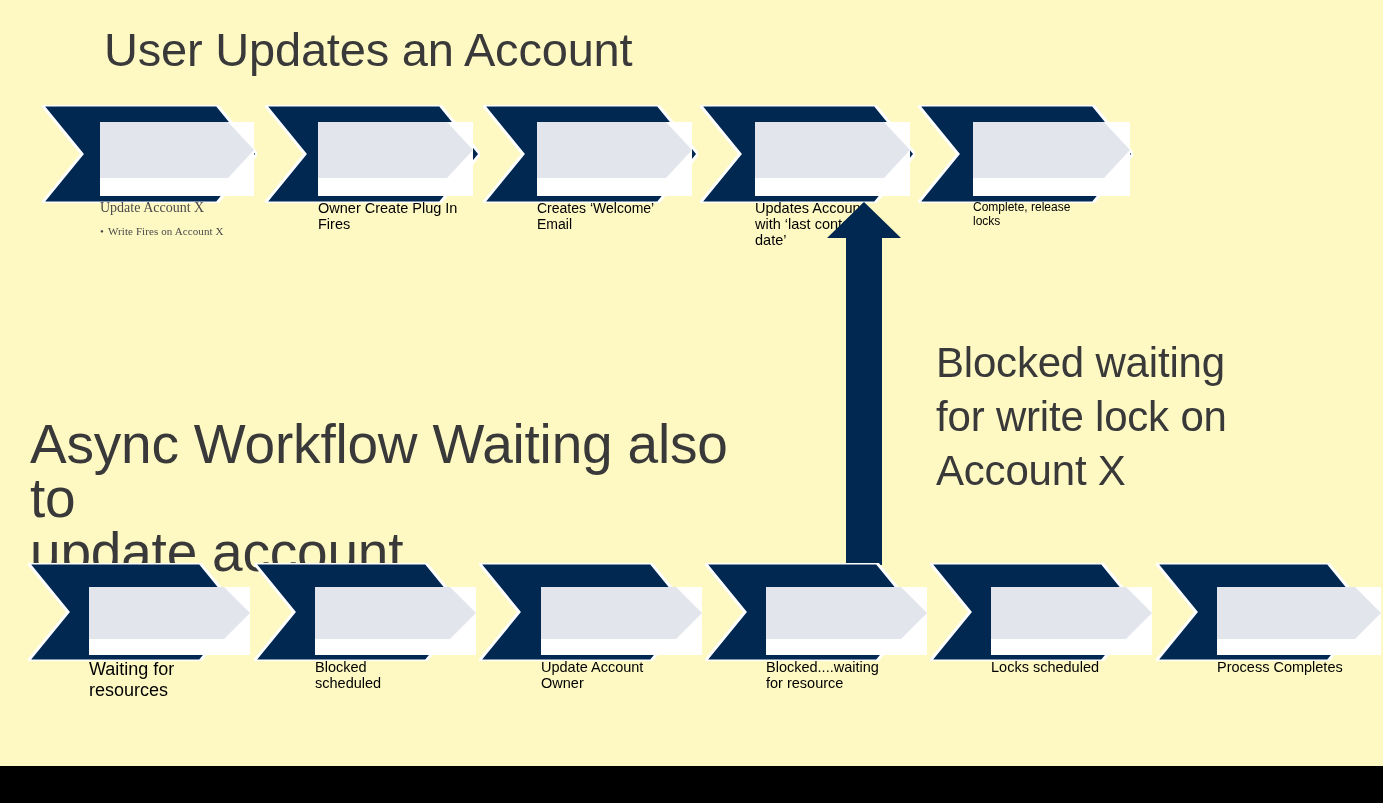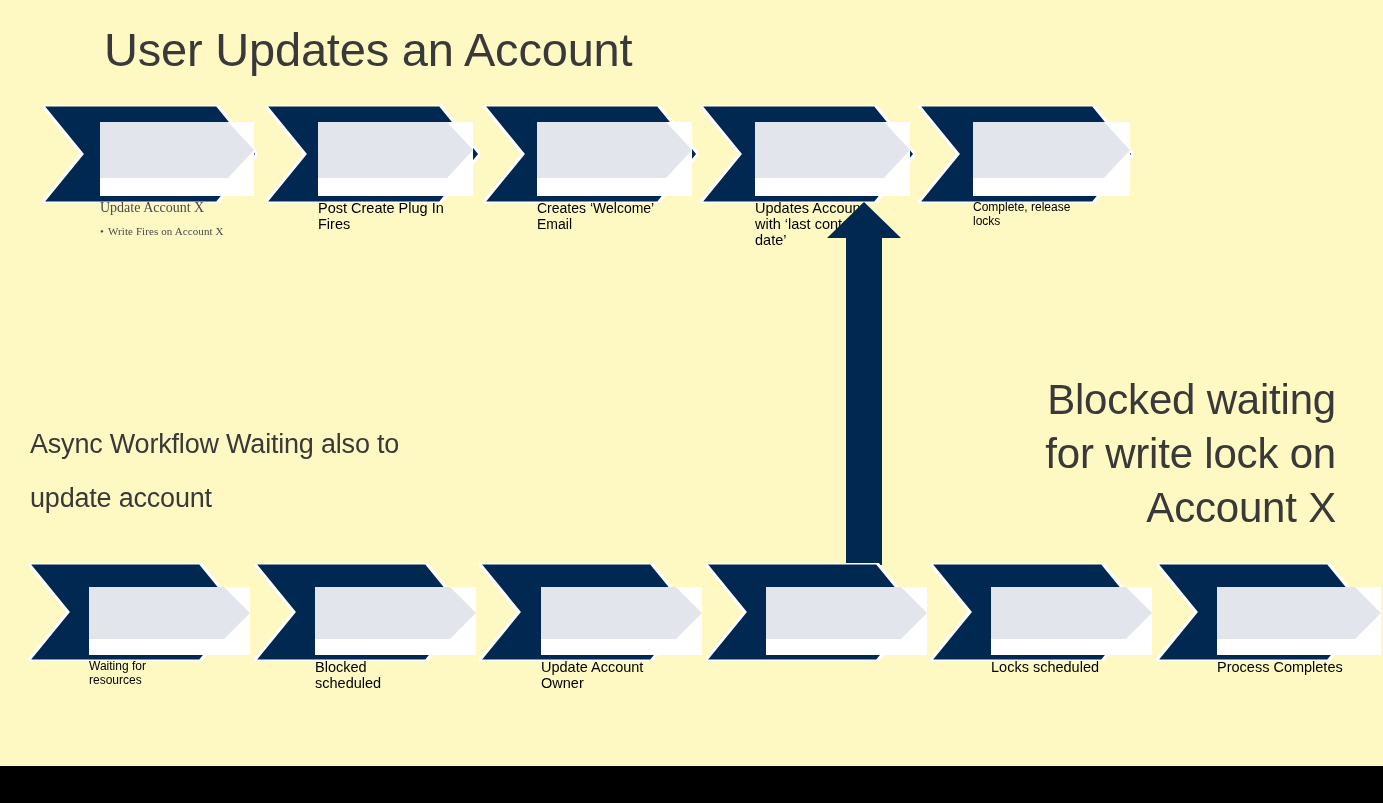--- a/index.html
+++ b/index.html
@@ -30,31 +30,30 @@
   }
   #title-user-updates {
     left: 104px;
     top: 20px;
     font-size: 47px;
     line-height: 60px;
   }
   #label-async-workflow {
     left: 30px;
     top: 417px;
-    font-size: 27px;
+    font-size: 55px;
     line-height: 54px;
     width: 740px;
   }
   #label-blocked-waiting {
     left: 936px;
-    top: 373px;
+    top: 336px;
     font-size: 42px;
     line-height: 54px;
     width: 400px;
-    text-align: right;
   }
 
   
   .step {
     position: absolute;
     height: 102px;
   }
   .step .chevron {
     position: absolute;
     left: 0;
@@ -113,21 +112,21 @@
       <div class="step" style="left: 265px; top: 105px; width: 215px; height: 98px;">
         <div class="chevron"><svg width="215" height="98" viewBox="0 0 215 98" xmlns="http://www.w3.org/2000/svg" preserveAspectRatio="none">
             <polygon points="0,0 175,0 215,49 175,98 0,98 40,49" fill="#012850" stroke="#FFFFFF" stroke-width="3"></polygon>
           </svg></div>
       </div>
       <div class="card" style="position: absolute; left: 318px; top: 122px; width: 159px; height: 78px;">
         <div class="card-inner-chevron"><svg width="155" height="74" viewBox="0 0 155 74" xmlns="http://www.w3.org/2000/svg">
             <rect x="0" y="0" width="155" height="74" fill="#FFFFFF"></rect>
             <polygon points="0,0 129,0 155,28 129,56 0,56" fill="#E2E6EC"></polygon>
           </svg></div>
-        <div class="card-text" style="font-size: 14.5px; height: 59.28px; white-space: pre-line;">Post Create Plug In
+        <div class="card-text" style="font-size: 14.5px; height: 59.28px; white-space: pre-line;">Owner Create Plug In
 Fires</div>
       </div>
       <div class="step" style="left: 483px; top: 105px; width: 215px; height: 98px;">
         <div class="chevron"><svg width="215" height="98" viewBox="0 0 215 98" xmlns="http://www.w3.org/2000/svg" preserveAspectRatio="none">
             <polygon points="0,0 175,0 215,49 175,98 0,98 40,49" fill="#012850" stroke="#FFFFFF" stroke-width="3"></polygon>
           </svg></div>
       </div>
       <div class="card" style="position: absolute; left: 537px; top: 122px; width: 159px; height: 78px;">
         <div class="card-inner-chevron"><svg width="155" height="74" viewBox="0 0 155 74" xmlns="http://www.w3.org/2000/svg">
             <rect x="0" y="0" width="155" height="74" fill="#FFFFFF"></rect>
@@ -182,21 +181,21 @@
       <div class="step" style="left: 28px; top: 563px; width: 212px; height: 98px;">
         <div class="chevron"><svg width="212" height="98" viewBox="0 0 212 98" xmlns="http://www.w3.org/2000/svg" preserveAspectRatio="none">
             <polygon points="0,0 172,0 212,49 172,98 0,98 40,49" fill="#012850" stroke="#FFFFFF" stroke-width="3"></polygon>
           </svg></div>
       </div>
       <div class="card" style="position: absolute; left: 89px; top: 587px; width: 165px; height: 72px;">
         <div class="card-inner-chevron"><svg width="161" height="68" viewBox="0 0 161 68" xmlns="http://www.w3.org/2000/svg">
             <rect x="0" y="0" width="161" height="68" fill="#FFFFFF"></rect>
             <polygon points="0,0 135,0 161,26 135,52 0,52" fill="#E2E6EC"></polygon>
           </svg></div>
-        <div class="card-text" style="font-size: 12px; height: 54.72px; white-space: pre-line;">Waiting for
+        <div class="card-text" style="font-size: 18px; height: 54.72px; white-space: pre-line;">Waiting for
 resources</div>
       </div>
       <div class="step" style="left: 254px; top: 563px; width: 212px; height: 98px;">
         <div class="chevron"><svg width="212" height="98" viewBox="0 0 212 98" xmlns="http://www.w3.org/2000/svg" preserveAspectRatio="none">
             <polygon points="0,0 172,0 212,49 172,98 0,98 40,49" fill="#012850" stroke="#FFFFFF" stroke-width="3"></polygon>
           </svg></div>
       </div>
       <div class="card" style="position: absolute; left: 315px; top: 587px; width: 165px; height: 72px;">
         <div class="card-inner-chevron"><svg width="161" height="68" viewBox="0 0 161 68" xmlns="http://www.w3.org/2000/svg">
             <rect x="0" y="0" width="161" height="68" fill="#FFFFFF"></rect>
@@ -221,20 +220,22 @@
       <div class="step" style="left: 705px; top: 563px; width: 212px; height: 98px;">
         <div class="chevron"><svg width="212" height="98" viewBox="0 0 212 98" xmlns="http://www.w3.org/2000/svg" preserveAspectRatio="none">
             <polygon points="0,0 172,0 212,49 172,98 0,98 40,49" fill="#012850" stroke="#FFFFFF" stroke-width="3"></polygon>
           </svg></div>
       </div>
       <div class="card" style="position: absolute; left: 766px; top: 587px; width: 165px; height: 72px;">
         <div class="card-inner-chevron"><svg width="161" height="68" viewBox="0 0 161 68" xmlns="http://www.w3.org/2000/svg">
             <rect x="0" y="0" width="161" height="68" fill="#FFFFFF"></rect>
             <polygon points="0,0 135,0 161,26 135,52 0,52" fill="#E2E6EC"></polygon>
           </svg></div>
+        <div class="card-text" style="font-size: 14.5px; height: 54.72px; white-space: pre-line;">Blocked....waiting
+for resource</div>
       </div>
       <div class="step" style="left: 930px; top: 563px; width: 212px; height: 98px;">
         <div class="chevron"><svg width="212" height="98" viewBox="0 0 212 98" xmlns="http://www.w3.org/2000/svg" preserveAspectRatio="none">
             <polygon points="0,0 172,0 212,49 172,98 0,98 40,49" fill="#012850" stroke="#FFFFFF" stroke-width="3"></polygon>
           </svg></div>
       </div>
       <div class="card" style="position: absolute; left: 991px; top: 587px; width: 165px; height: 72px;">
         <div class="card-inner-chevron"><svg width="161" height="68" viewBox="0 0 161 68" xmlns="http://www.w3.org/2000/svg">
             <rect x="0" y="0" width="161" height="68" fill="#FFFFFF"></rect>
             <polygon points="0,0 135,0 161,26 135,52 0,52" fill="#E2E6EC"></polygon>

